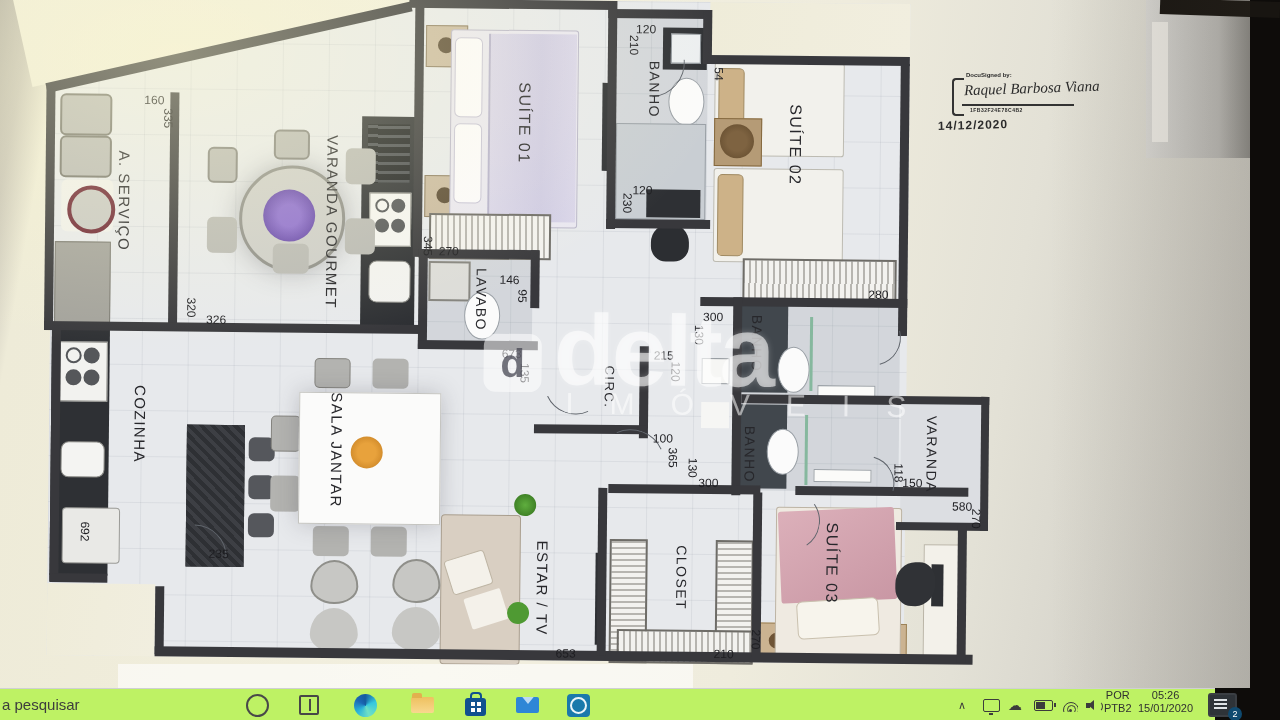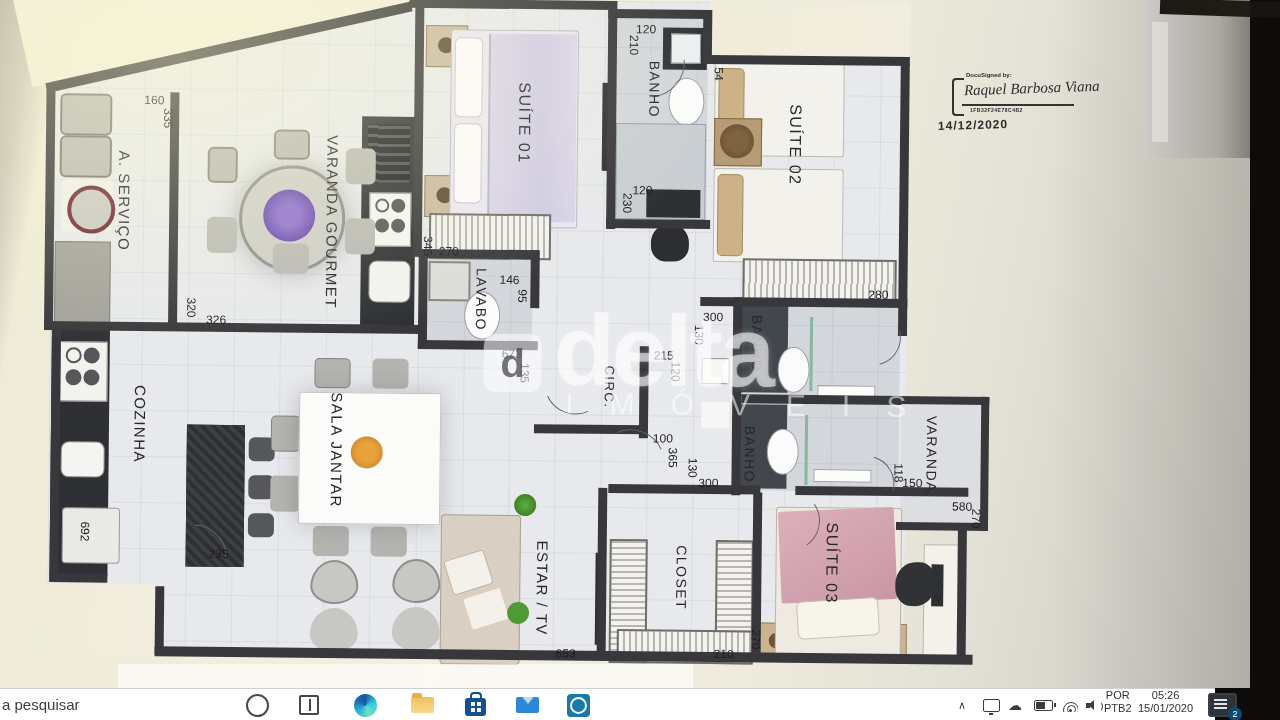--- a/index.html
+++ b/index.html
@@ -50,21 +50,21 @@
   #stamp{position:absolute;left:930px;top:62px;width:170px;height:78px;z-index:45;color:#2b2b2b;}
   #stamp .bracket{position:absolute;left:22px;top:16px;width:10px;height:34px;
                   border-left:2px solid #333;border-top:2px solid #333;border-bottom:2px solid #333;border-radius:4px 0 0 4px;}
   #stamp .prefix{position:absolute;left:36px;top:10px;font-size:6px;font-weight:bold;}
   #stamp .name{position:absolute;left:34px;top:18px;font-size:15px;font-style:italic;
                font-family:"Liberation Serif",serif;white-space:nowrap;transform:rotate(-2deg);}
   #stamp .line{position:absolute;left:32px;top:42px;width:112px;height:2px;background:#333;}
   #stamp .code{position:absolute;left:40px;top:45px;font-size:5px;letter-spacing:.5px;font-weight:bold;}
   #stamp .date{position:absolute;left:8px;top:56px;font-size:12px;font-weight:bold;letter-spacing:1px;transform:rotate(-1.5deg);}
   
-  #taskbar{position:absolute;left:0;top:688px;width:1215px;height:32px;background:#ffffff;
+  #taskbar{position:absolute;left:0;top:688px;width:1215px;height:32px;background:#bef264;
            border-top:1px solid #cfd0d3;z-index:70;}
   #search-text{position:absolute;left:2px;top:7px;font-size:15px;color:#3d3d3d;}
   .tb-ic{position:absolute;top:4px;display:flex;align-items:center;justify-content:center;width:26px;height:24px;}
   .cortana{width:19px;height:19px;border:2px solid #494949;border-radius:50%;}
   .tvw{width:16px;height:16px;border:2px solid #474747;border-radius:2px;position:relative;}
   .tvw:before{content:"";position:absolute;left:3px;top:2px;bottom:2px;width:5px;border-right:2px solid #474747;}
   .edge{width:23px;height:23px;border-radius:50%;
         background:conic-gradient(from 160deg,#6fe0c3,#2bb3d8,#1b67b5 40%,#155a9e 55%,#35c7df 75%,#6fe0c3);}
   .folder{width:23px;height:16px;background:linear-gradient(#eec05f,#f8d88e);border-radius:2px;position:relative;}
   .folder:before{content:"";position:absolute;top:-4px;left:1px;width:10px;height:5px;background:#e2b14e;border-radius:2px 2px 0 0;}

